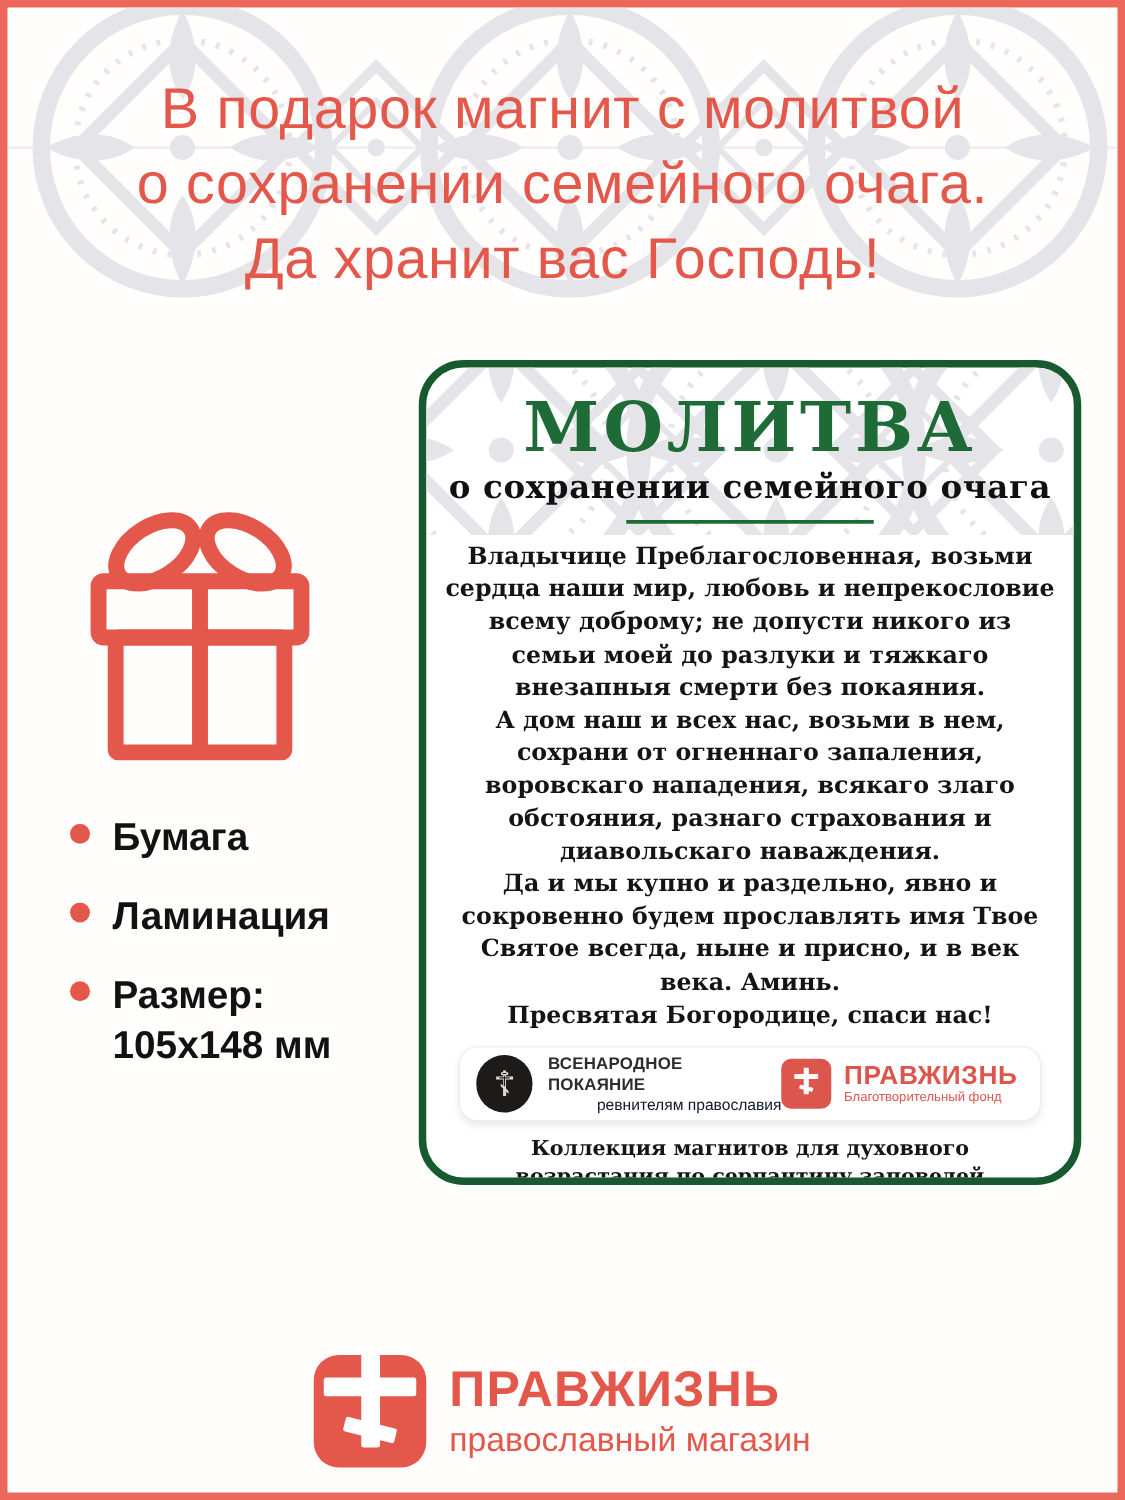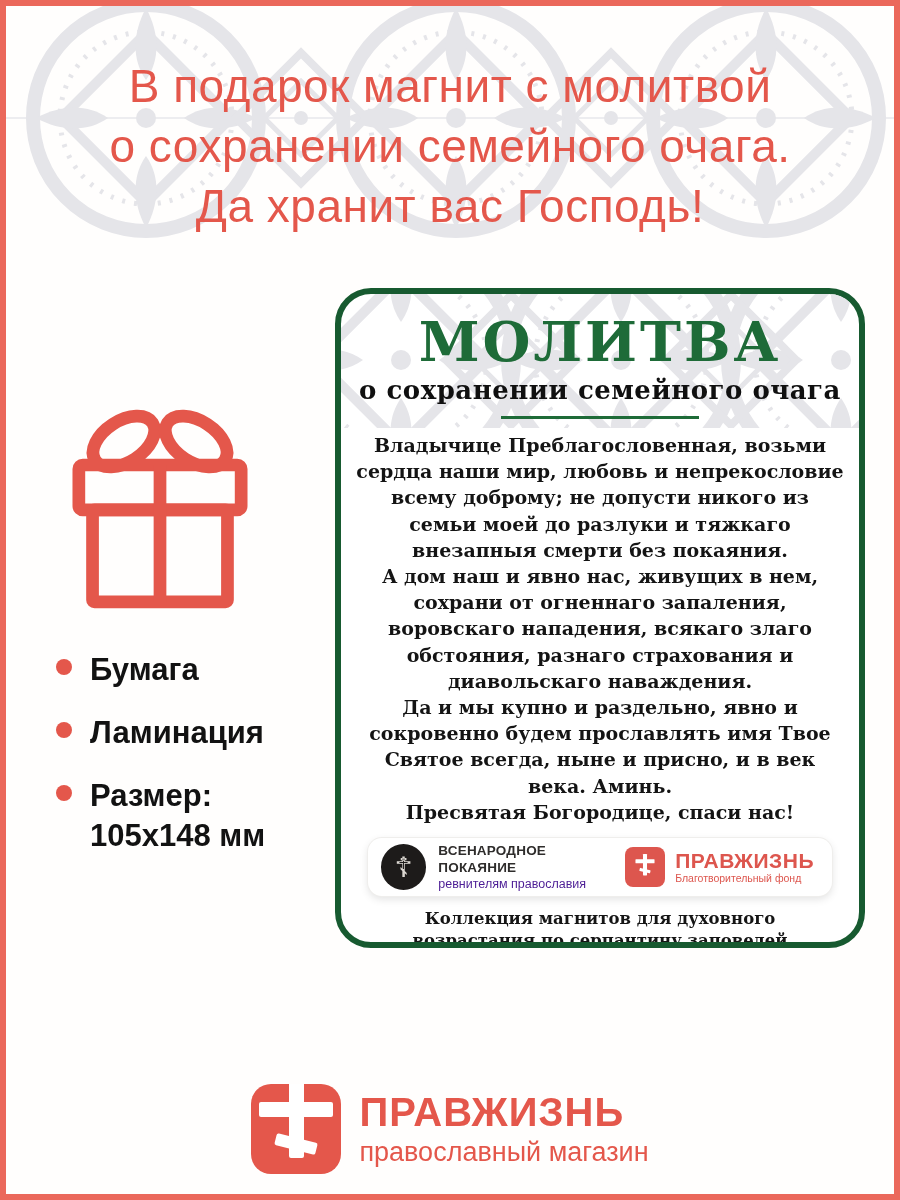--- a/index.html
+++ b/index.html
@@ -31,21 +31,21 @@
   .card-rule{width:198px;height:3px;background:var(--green-title);margin:10px auto 0;}
   .prayer{margin-top:13px;text-align:center;font-family:"DejaVu Serif",serif;font-weight:700;
     font-size:19px;line-height:26.2px;color:#141414;padding:0 14px;}
   .pill{margin:13px auto 0;width:464px;height:58px;box-sizing:border-box;border-radius:14px;background:#fff;
     box-shadow:0 0 0 1px #efeeec,0 3px 8px rgba(0,0,0,.12);
     display:flex;align-items:center;justify-content:space-between;padding:0 18px 0 13px;}
   .lgrp{display:flex;align-items:center;}
   .pcirc{width:46px;height:46px;border-radius:50%;background:#1d1b1a;color:#dcd8d2;
     display:flex;align-items:center;justify-content:center;font-size:28px;margin-right:12px;}
   .ltit{font-size:13.5px;font-weight:700;color:#2e2c2b;letter-spacing:.2px;line-height:17px;}
-  .lsub{font-size:12.5px;color:#4c1d95;line-height:16px;}
+  .lsub{font-size:12.5px;color:#0f172a;line-height:16px;text-align:right;}
   .psq{width:40px;height:40px;border-radius:8px;background:var(--accent-soft);margin-right:10px;
     display:flex;align-items:center;justify-content:center;}
   .rtit{font-size:21px;font-weight:700;color:var(--accent-soft);letter-spacing:.5px;line-height:22px;}
   .rsub{font-size:10.5px;color:var(--accent-soft);line-height:13px;}
   .note{margin-top:12px;text-align:center;font-family:"DejaVu Serif",serif;font-weight:700;
     font-size:16.5px;line-height:22px;color:#151515;padding:0 26px;}
   .badge{color:var(--green-badge);font-size:19px;letter-spacing:1.5px;}
   
   .brand{position:absolute;left:0;top:1078px;width:100%;display:flex;justify-content:center;align-items:center;}
   .bsq{width:90px;height:90px;border-radius:20px;background:var(--accent);margin-right:18px;
@@ -149,21 +149,21 @@
       <div class="card-title">МОЛИТВА</div>
       <div class="card-subtitle">о сохранении семейного очага</div>
       <div class="card-rule"></div>
 
       <div class="prayer">
           <div class="prayer-line">Владычице Преблагословенная, возьми</div>
           <div class="prayer-line">сердца наши мир, любовь и непрекословие</div>
           <div class="prayer-line">всему доброму; не допусти никого из</div>
           <div class="prayer-line">семьи моей до разлуки и тяжкаго</div>
           <div class="prayer-line">внезапныя смерти без покаяния.</div>
-          <div class="prayer-line">А дом наш и явно нас, живущих в нем,</div>
+          <div class="prayer-line">А дом наш и всех нас, возьми в нем,</div>
           <div class="prayer-line">сохрани от огненнаго запаления,</div>
           <div class="prayer-line">воровскаго нападения, всякаго злаго</div>
           <div class="prayer-line">обстояния, разнаго страхования и</div>
           <div class="prayer-line">диавольскаго наваждения.</div>
           <div class="prayer-line">Да и мы купно и раздельно, явно и</div>
           <div class="prayer-line">сокровенно будем прославлять имя Твое</div>
           <div class="prayer-line">Святое всегда, ныне и присно, и в век</div>
           <div class="prayer-line">века. Аминь.</div>
           <div class="prayer-line">Пресвятая Богородице, спаси нас!</div>
         </div>

